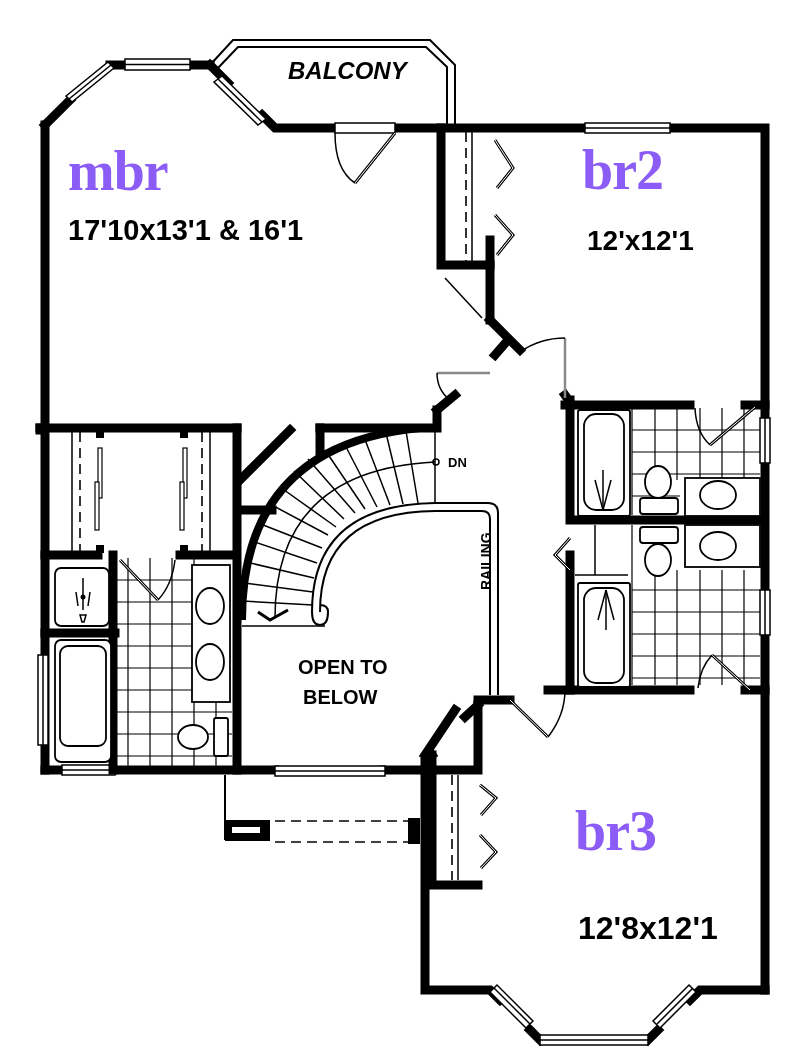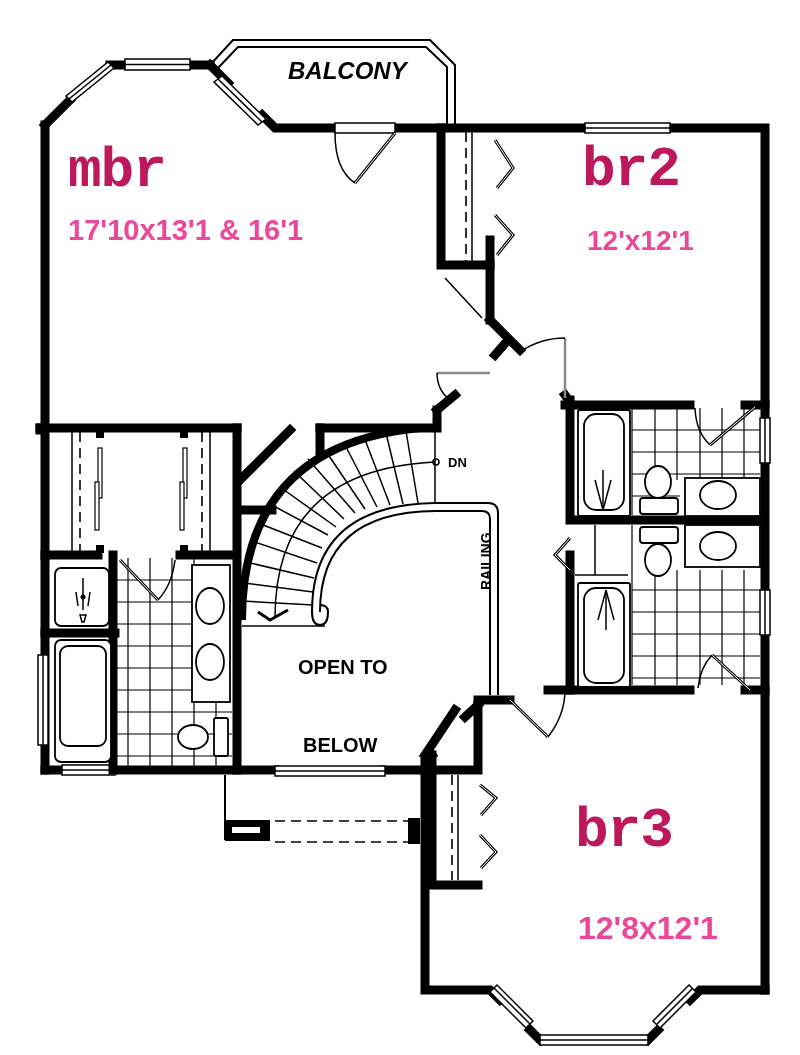--- a/index.html
+++ b/index.html
@@ -6,22 +6,22 @@
   body { width: 800px; height: 1055px; position: relative; overflow: hidden; }
   svg { position: absolute; left: 0; top: 0; }
   .wall { fill: none; stroke: #000; stroke-width: 9; stroke-linecap: square; stroke-linejoin: miter; }
   .line { fill: none; stroke: #000; stroke-width: 1.5; }
   .line2 { fill: none; stroke: #000; stroke-width: 2; }
   .dash { fill: none; stroke: #000; stroke-width: 1.6; stroke-dasharray: 10 6; }
   .win { fill: #fff; stroke: #000; stroke-width: 1.5; }
   .grid { stroke: #000; stroke-width: 1.2; }
   .fix { fill: #fff; stroke: #000; stroke-width: 1.8; }
   .gray { fill: none; stroke: #888; stroke-width: 2.5; }
-  .room-name { position: absolute; font-family: Liberation Mono, monospace; font-weight: bold; color: #be185d; line-height: 1; letter-spacing: -1px; }
-  .room-dim { position: absolute; font-family: "Liberation Sans", sans-serif; font-weight: bold; color: #ec4899; line-height: 1; text-align: right; }
+  .room-name { position: absolute; font-family: Liberation Serif, serif; font-weight: bold; color: #8b5cf6; line-height: 1; letter-spacing: -1px; }
+  .room-dim { position: absolute; font-family: "Liberation Sans", sans-serif; font-weight: bold; color: #000000; line-height: 1; text-align: right; }
   .label { position: absolute; font-family: "Liberation Sans", sans-serif; font-weight: bold; color: #000; line-height: 1.15; }
 </style>
 </head>
 <body>
 
 <svg width="800" height="1055" viewBox="0 0 800 1055" xmlns="http://www.w3.org/2000/svg">
 
   <g>
     <path class="line2" d="M210,65 L233,40 L430,40 L455,65 L455,127"></path>
     <path class="line2" d="M218,68 L238,47 L426,47 L447,67 L447,127"></path>
@@ -336,17 +336,17 @@
 
 <div class="room-name" style="left:582px; top:142px; font-size:56px;">br2</div>
 <div class="room-dim" style="left:587px; top:227px; font-size:28px;">12'x12'1</div>
 
 <div class="room-name" style="left:575px; top:803px; font-size:56px;">br3</div>
 <div class="room-dim" style="left:578px; top:912px; font-size:32px;">12'8x12'1</div>
 
 <div class="label" style="left:288px; top:57px; font-size:24px;font-style:italic;">BALCONY</div>
 
 <div class="label" style="left:298px; top:656px; font-size:20px;">OPEN TO</div>
-<div class="label" style="left:303px; top:686px; font-size:20px;margin-top:48px;">BELOW</div>
+<div class="label" style="left:303px; top:686px; font-size:20px;">BELOW</div>
 
 <div class="label" style="left:478px; top:590px; font-size:14px; transform: rotate(-90deg); transform-origin: left top; width:80px;">RAILING</div>
 
 <div class="label" style="left:448px; top:456px; font-size:13px;">DN</div>
 
 </body></html>

